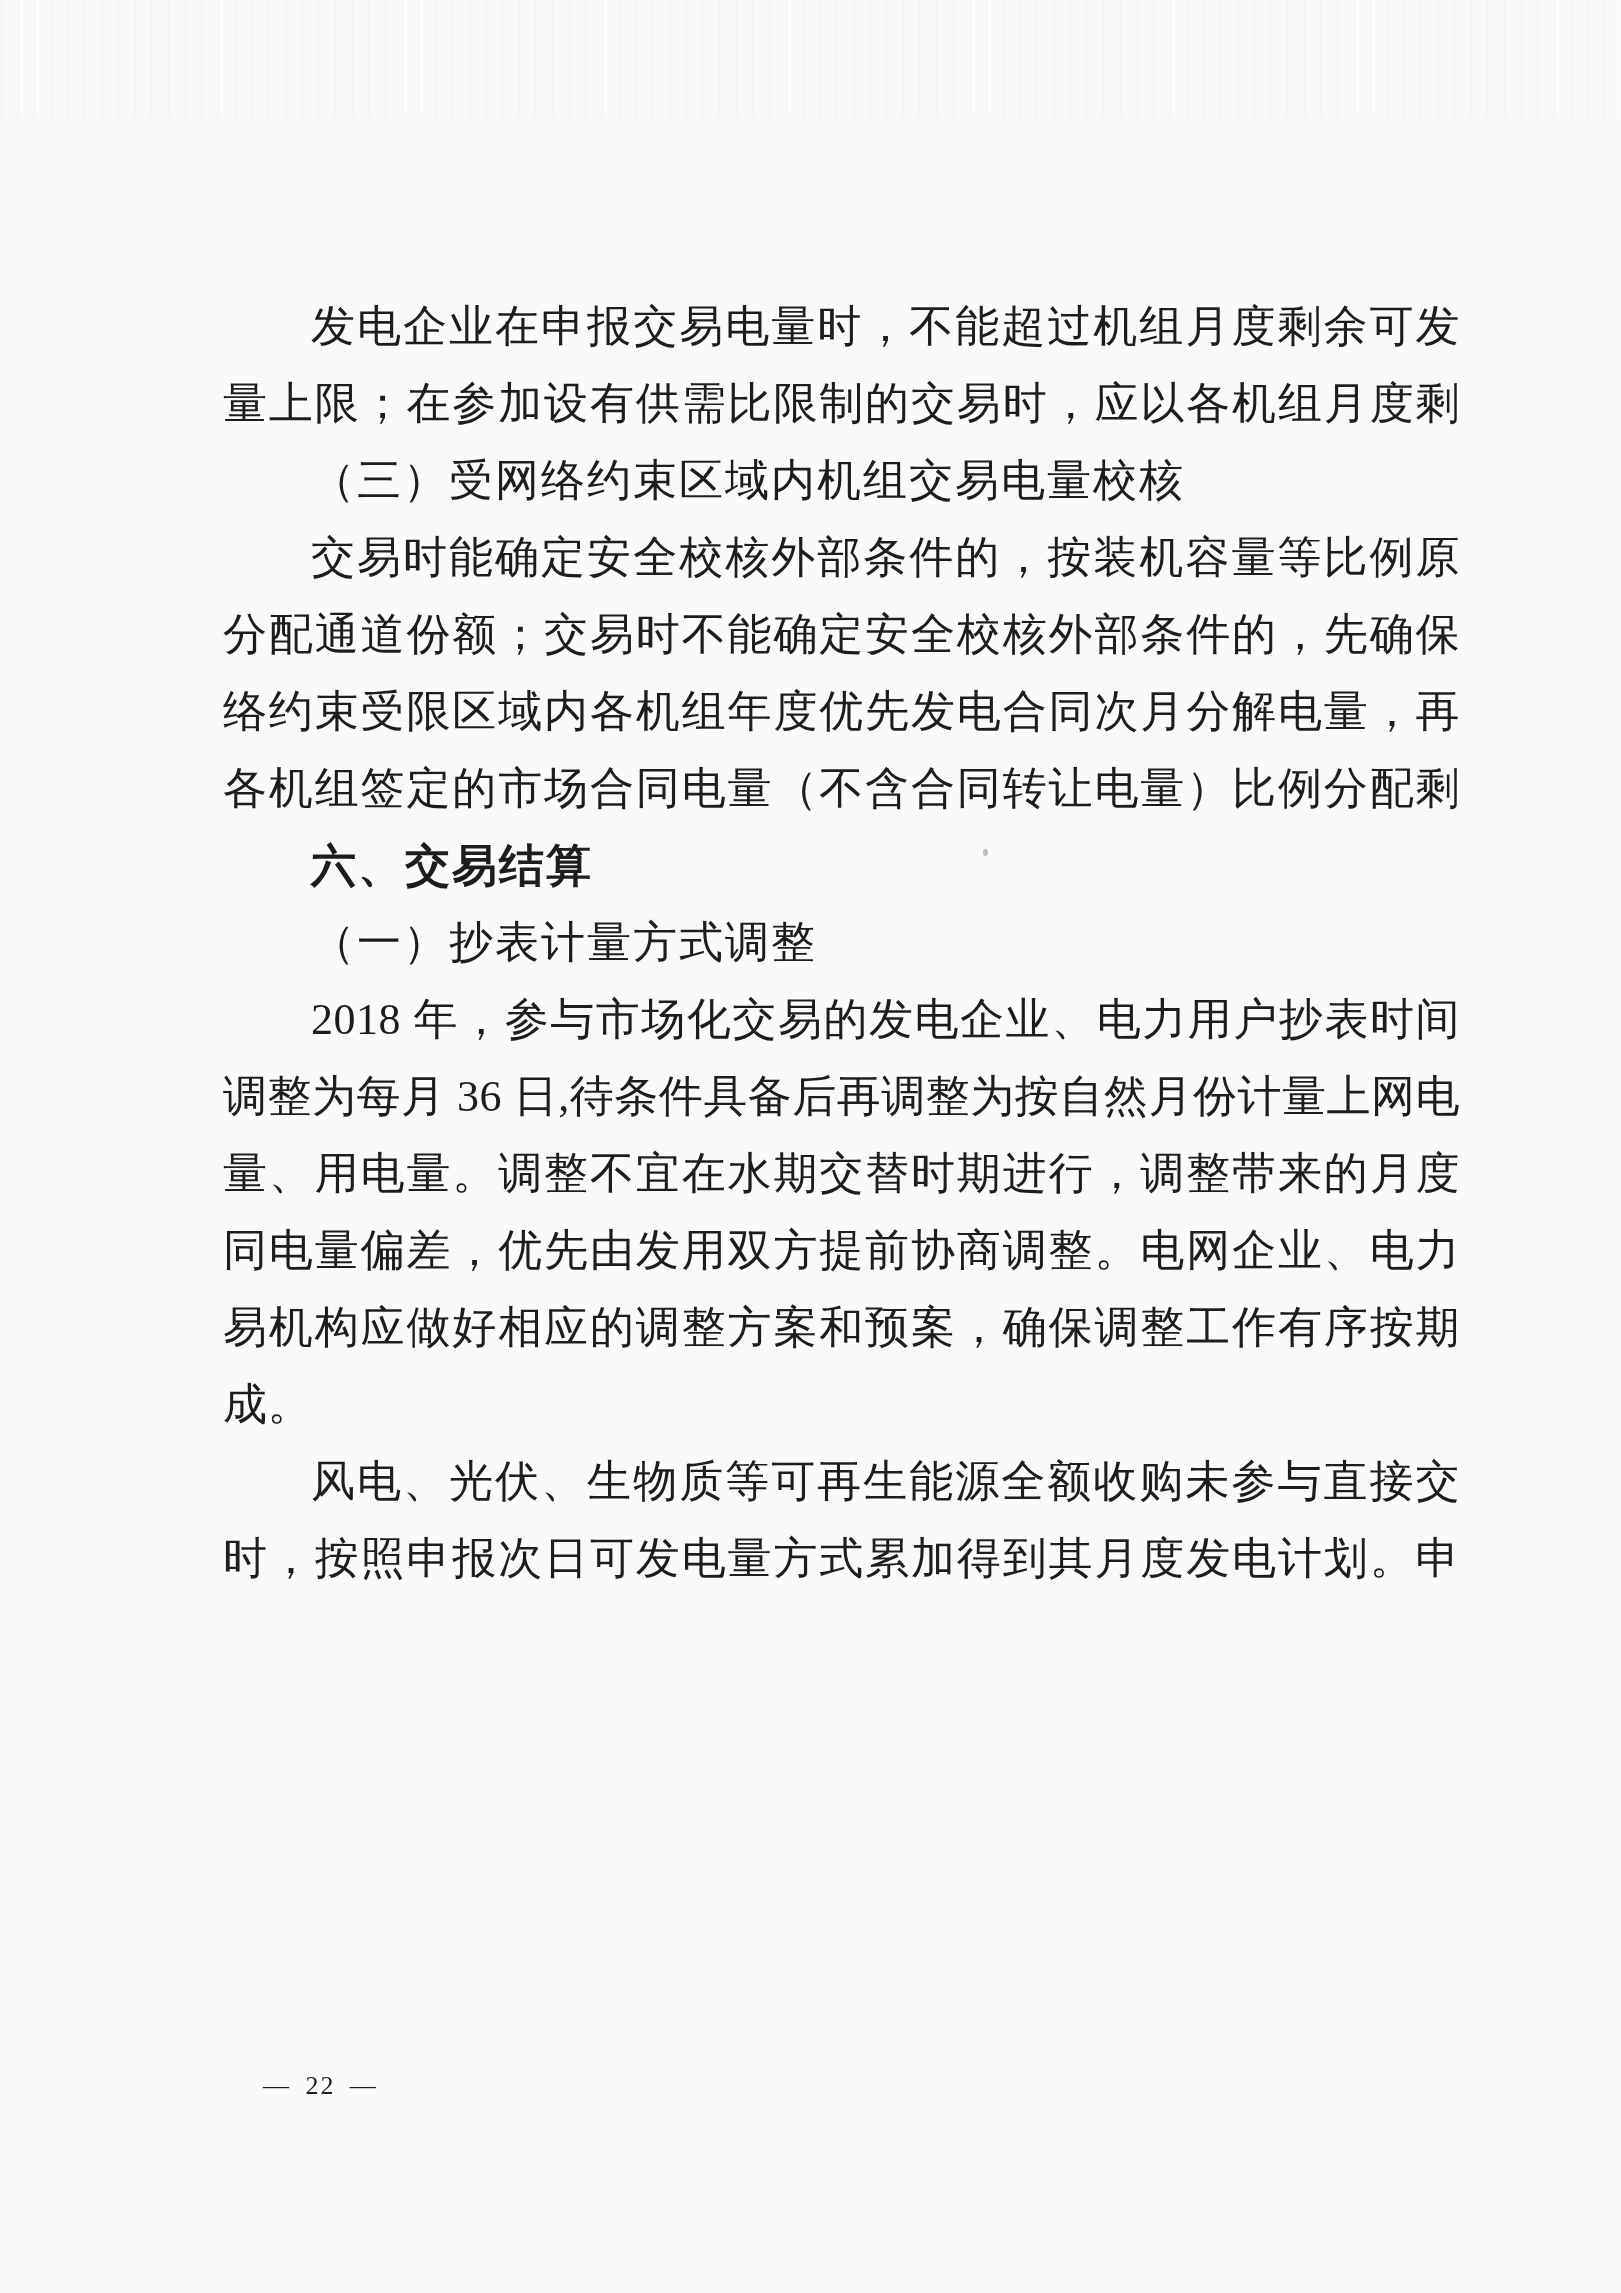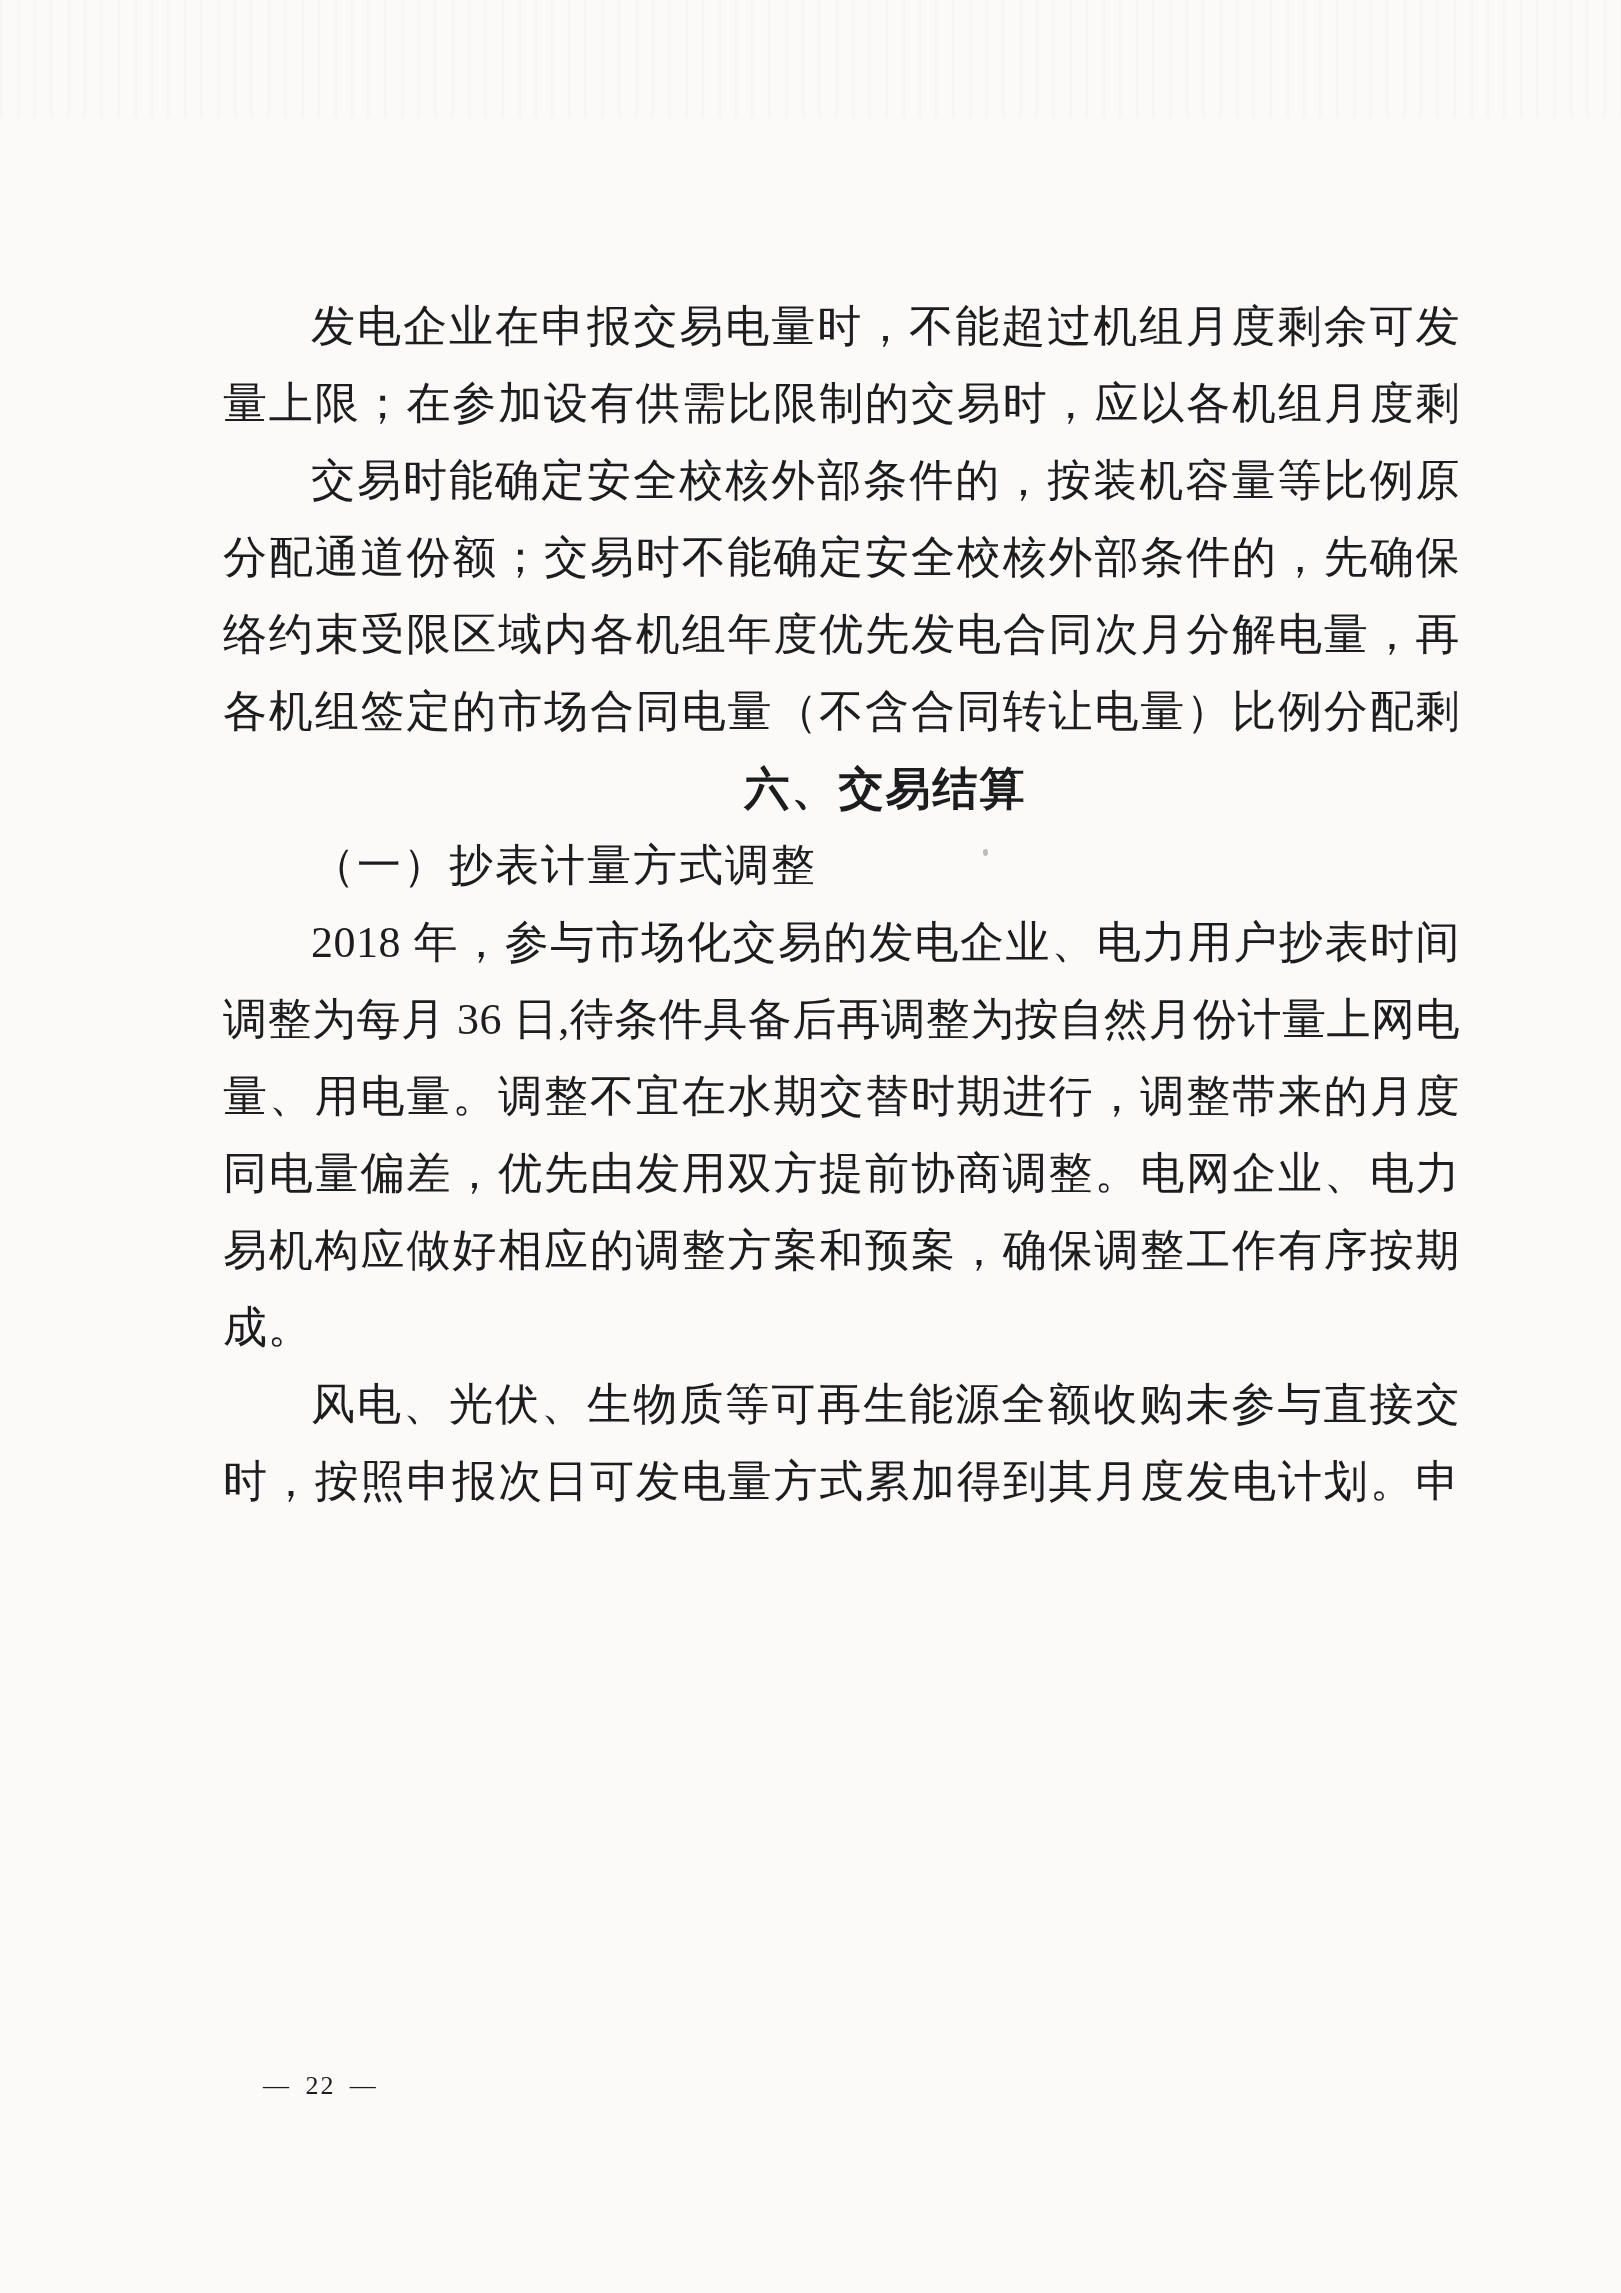--- a/index.html
+++ b/index.html
@@ -45,21 +45,20 @@
     text-align-last: justify;
   }
   .indent {
     padding-left: 88px;
   }
   .heading-bold {
     font-family: "Liberation Sans", "DejaVu Sans", sans-serif;
     font-weight: 700;
     font-size: 45px;
     letter-spacing: 2px;
-    text-align: center;
   }
   .sub-heading {
     letter-spacing: 2px;
   }
   .pagenum {
     position: absolute;
     left: 263px;
     top: 2058px;
     font-size: 26px;
     line-height: 55px;
@@ -79,20 +78,21 @@
 </style>
 </head>
 <body>
 
 <div class="page">
   <div class="scan-noise-top"></div>
 
   <div class="body-text">
     <div class="line fill indent">发电企业在申报交易电量时，不能超过机组月度剩余可发电</div>
     <div class="line fill">量上限；在参加设有供需比限制的交易时，应以各机组月度剩余</div>
+    <div class="line indent sub-heading">（三）受网络约束区域内机组交易电量校核</div>
     <div class="line fill indent">交易时能确定安全校核外部条件的，按装机容量等比例原则</div>
     <div class="line fill">分配通道份额；交易时不能确定安全校核外部条件的，先确保网</div>
     <div class="line fill">络约束受限区域内各机组年度优先发电合同次月分解电量，再按</div>
     <div class="line fill">各机组签定的市场合同电量（不含合同转让电量）比例分配剩余</div>
     <div class="line indent heading-bold">六、交易结算</div>
     <div class="line indent sub-heading">（一）抄表计量方式调整</div>
     <div class="line fill indent">2018 年，参与市场化交易的发电企业、电力用户抄表时间应</div>
     <div class="line fill">调整为每月 36 日,待条件具备后再调整为按自然月份计量上网电</div>
     <div class="line fill">量、用电量。调整不宜在水期交替时期进行，调整带来的月度合</div>
     <div class="line fill">同电量偏差，优先由发用双方提前协商调整。电网企业、电力交</div>

